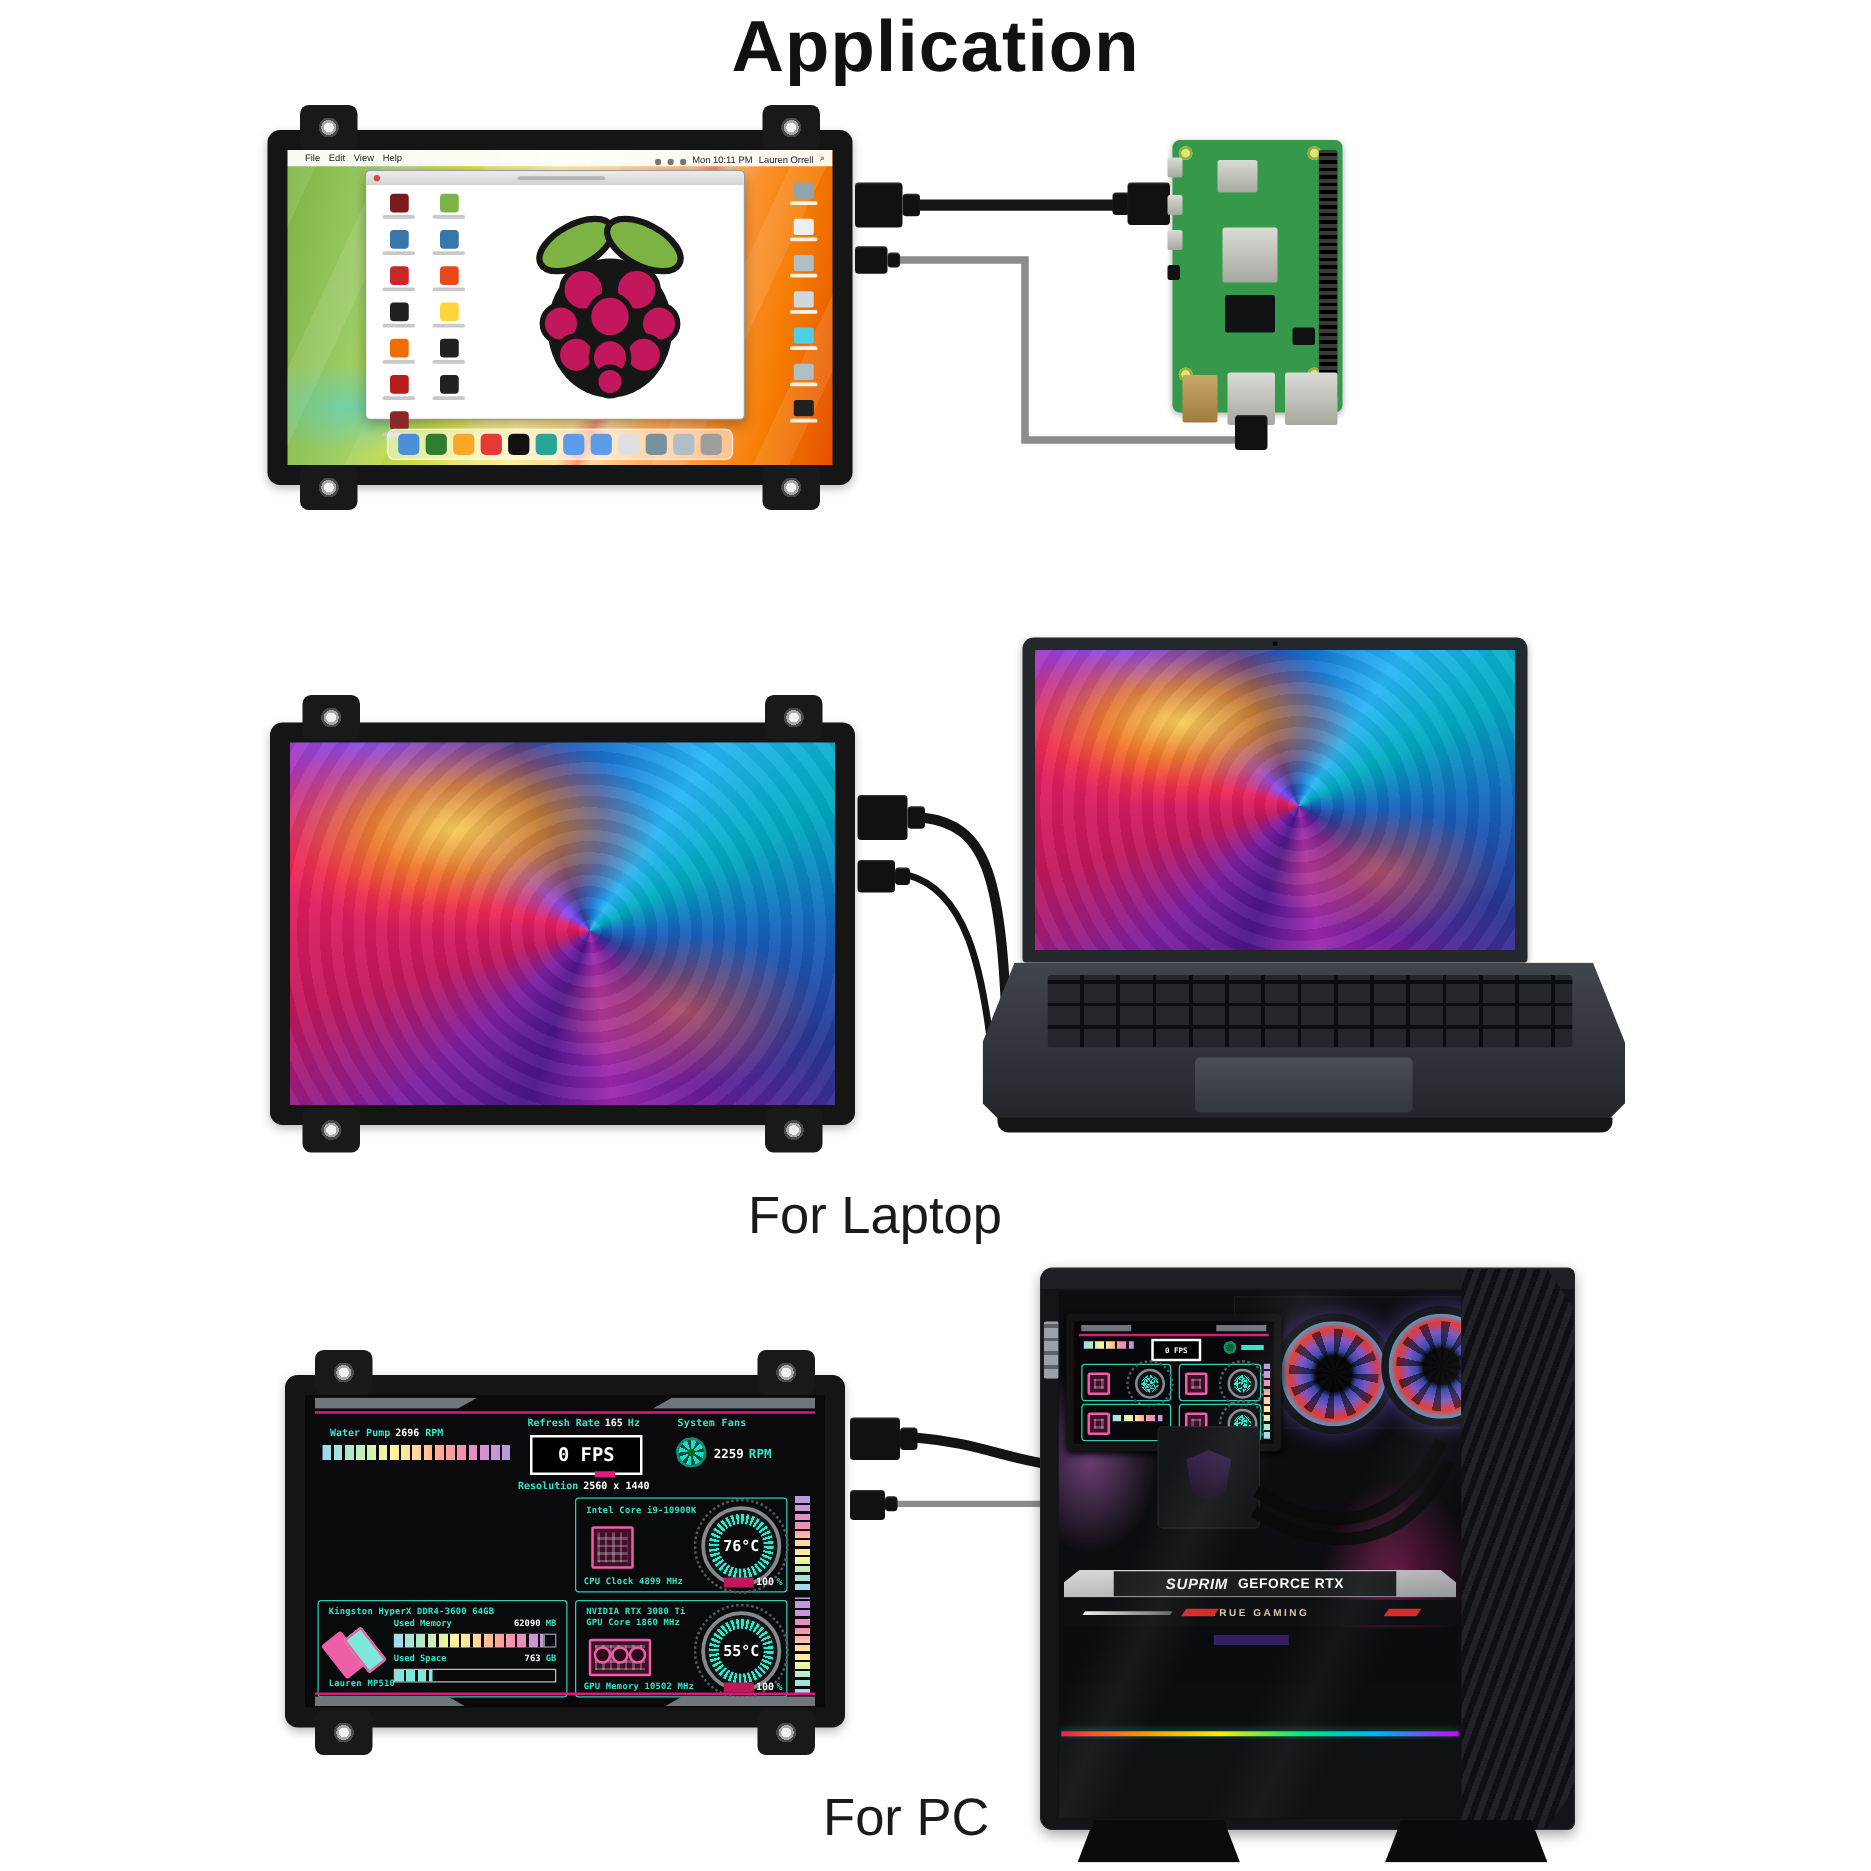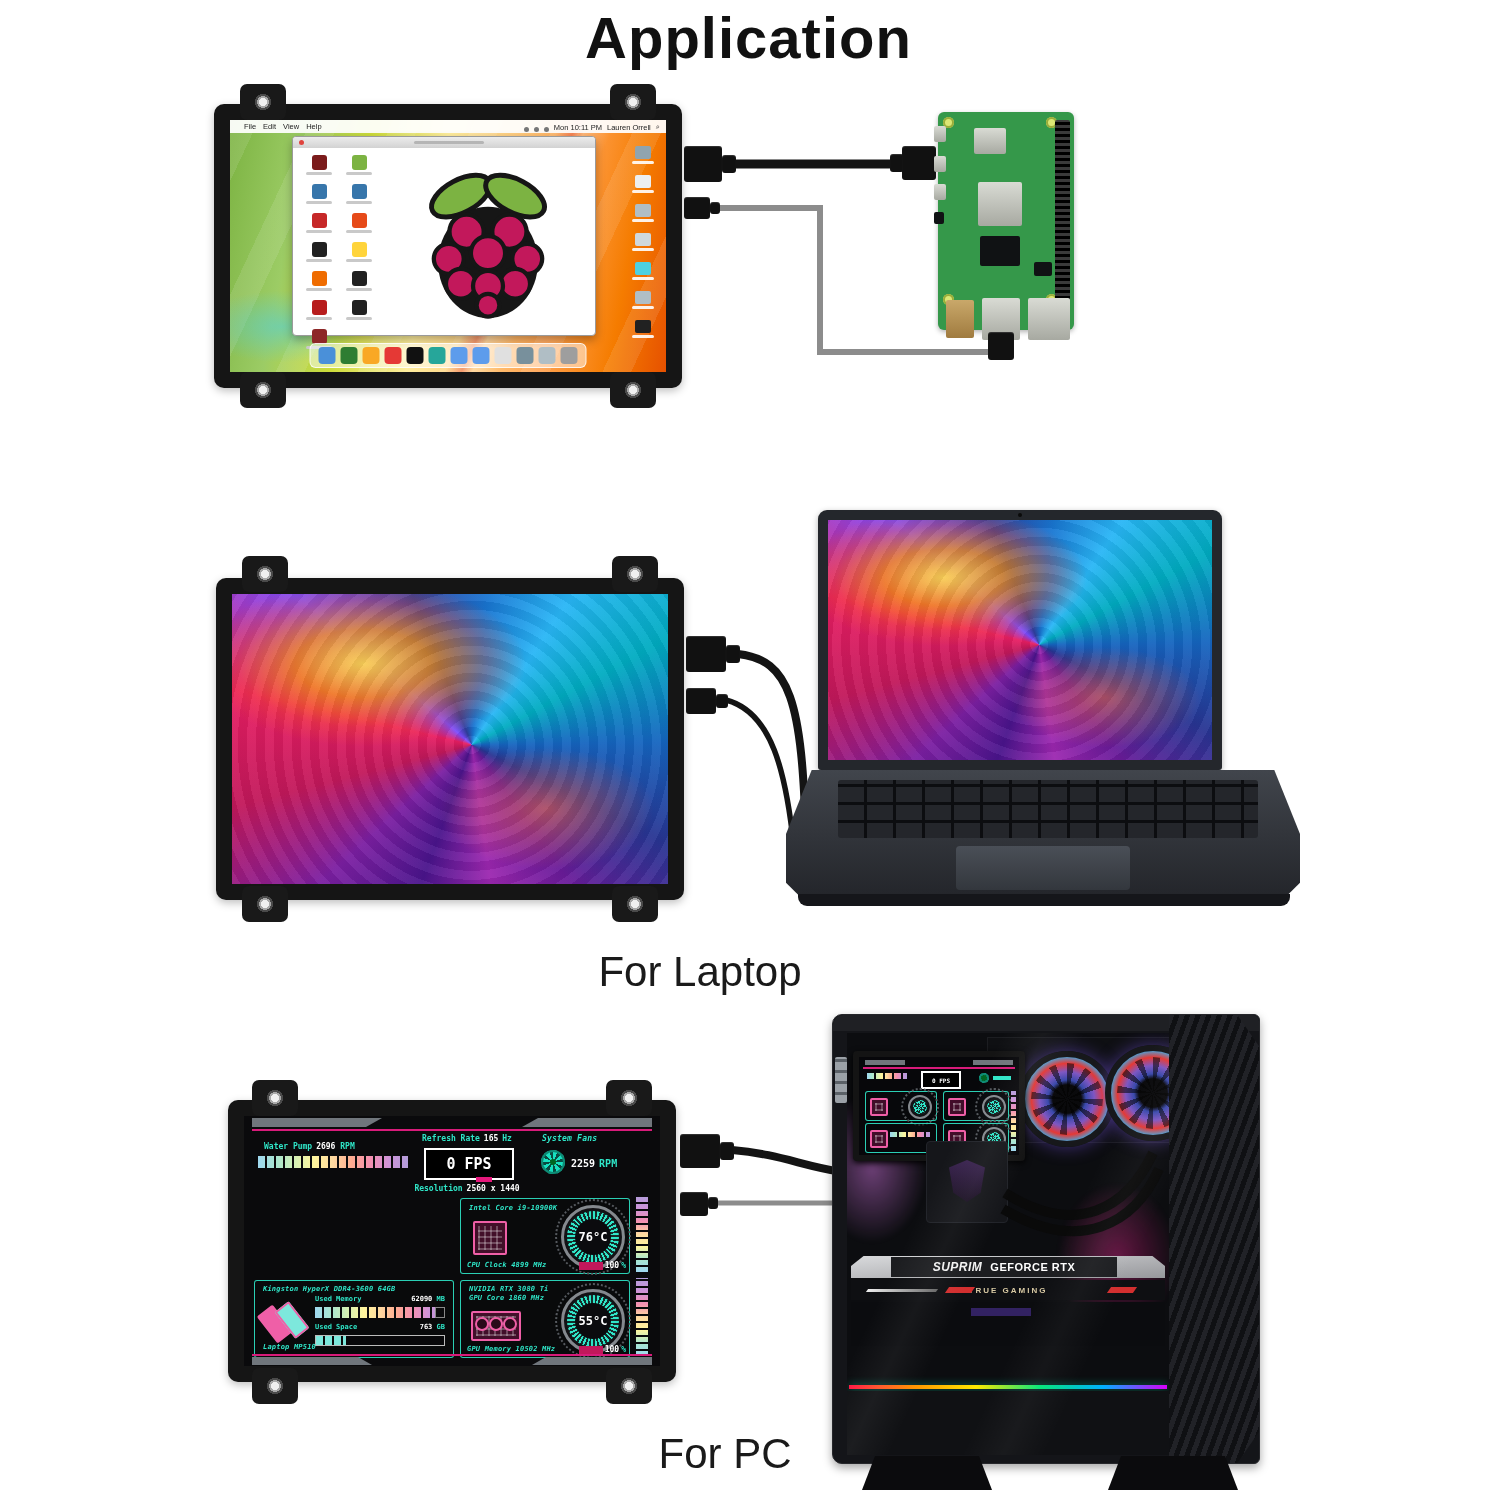--- a/index.html
+++ b/index.html
@@ -46,21 +46,21 @@
   .dockicon{width:17px;height:17px;border-radius:4px;}
   .deskicons{position:absolute;display:flex;flex-direction:column;gap:11px;}
   .deskicon{width:16px;height:13px;border-radius:2px;margin:0 auto;}
   .desklabel{width:22px;height:3px;background:rgba(255,255,255,.9);border-radius:2px;margin:2px auto 0;}
   .pt{color:#2fe6c8;}
   .pw{color:#fff;}
   .prow{position:absolute;display:flex;gap:4px;align-items:baseline;font-size:8px;font-weight:bold;
         white-space:nowrap;font-family:"DejaVu Sans Mono",monospace;}
   .panel{position:absolute;border:1px solid rgba(47,230,200,.9);border-radius:3px;background:rgba(8,10,11,.6);}
   .ptxt{position:absolute;font-family:"DejaVu Sans Mono",monospace;font-size:7px;font-weight:bold;
-        color:#2fe6c8;white-space:nowrap;letter-spacing:.2px;font-style:italic;}
+        color:#2fe6c8;white-space:nowrap;letter-spacing:.2px;}
   .rainbar{position:absolute;background:linear-gradient(90deg,#9fd8f0,#a8e6cf,#d5f0b3,#fff59d,#ffd9a0,#ffab91,#f48fb1,#ce93d8,#b39ddb);}
   .rainbar::after{content:"";position:absolute;inset:0;background:repeating-linear-gradient(90deg,transparent 0 7px,#0a0a0c 7px 9px);}
   .vbar{position:absolute;width:12px;background:linear-gradient(0deg,#9fd8f0,#a8e6cf,#fff59d,#ffd9a0,#f48fb1,#ce93d8,#b39ddb);}
   .vbar::after{content:"";position:absolute;inset:0;background:repeating-linear-gradient(0deg,transparent 0 5px,#0a0a0c 5px 7px);}
   .gauge{position:absolute;width:58px;height:58px;border-radius:50%;background:#121215;border:3px solid #84898e;}
   .gauge::before{content:"";position:absolute;inset:-9px;border-radius:50%;border:2px dotted #55595e;}
   .gdots{position:absolute;inset:3px;border-radius:50%;
          background:repeating-conic-gradient(#2fe6c8 0deg 5deg,rgba(47,230,200,.12) 5deg 10deg);}
   .ghole{position:absolute;inset:11px;border-radius:50%;background:#0b0b0e;display:flex;align-items:center;justify-content:center;}
   .gval{color:#fff;font-weight:bold;font-size:12px;font-family:"DejaVu Sans Mono",monospace;}
@@ -504,21 +504,21 @@
         <div class="rainbar" style="left:60px;top:26px;width:130px;height:11px"></div>
         <div style="position:absolute;left:180px;top:26px;width:10px;height:11px;background:#0a0a0c;border:1px solid #888;box-sizing:border-box"></div>
         <div class="prow" style="left:60px;top:42px;width:130px;justify-content:space-between;font-size:7px">
           <span class="pt">Used Space</span>
           <span><span class="pw">763</span>
           <span class="pt">GB</span></span>
         </div>
         <div style="position:absolute;left:60px;top:54px;width:130px;height:11px;background:#08080a;border:1px solid #bbb;box-sizing:border-box">
           <div style="width:30px;height:100%;background:repeating-linear-gradient(90deg,#7de8dc 0 7px,#0a0a0c 7px 9px)"></div>
         </div>
-        <div class="ptxt" style="left:8px;top:62px">Laptop MP510</div>
+        <div class="ptxt" style="left:8px;top:62px">Lauren MP510</div>
       </div>
 
       <div class="panel" style="left:216px;top:164px;width:168px;height:76px">
         <div class="ptxt" style="left:8px;top:4px">NVIDIA RTX 3080 Ti</div>
         <div class="ptxt" style="left:8px;top:13px">GPU Core 1860 MHz</div>
         <div class="pinkbox" style="left:10px;top:30px;width:46px;height:26px"></div>
         <div style="position:absolute;left:14px;top:36px;width:10px;height:10px;border:2px solid #ef5fa7;border-radius:50%;background:#2a0a1a;z-index:1"></div>
         <div style="position:absolute;left:28px;top:36px;width:10px;height:10px;border:2px solid #ef5fa7;border-radius:50%;background:#2a0a1a;z-index:1"></div>
         <div style="position:absolute;left:42px;top:36px;width:10px;height:10px;border:2px solid #ef5fa7;border-radius:50%;background:#2a0a1a;z-index:1"></div>
         <div class="gauge" style="left:100px;top:8px">

